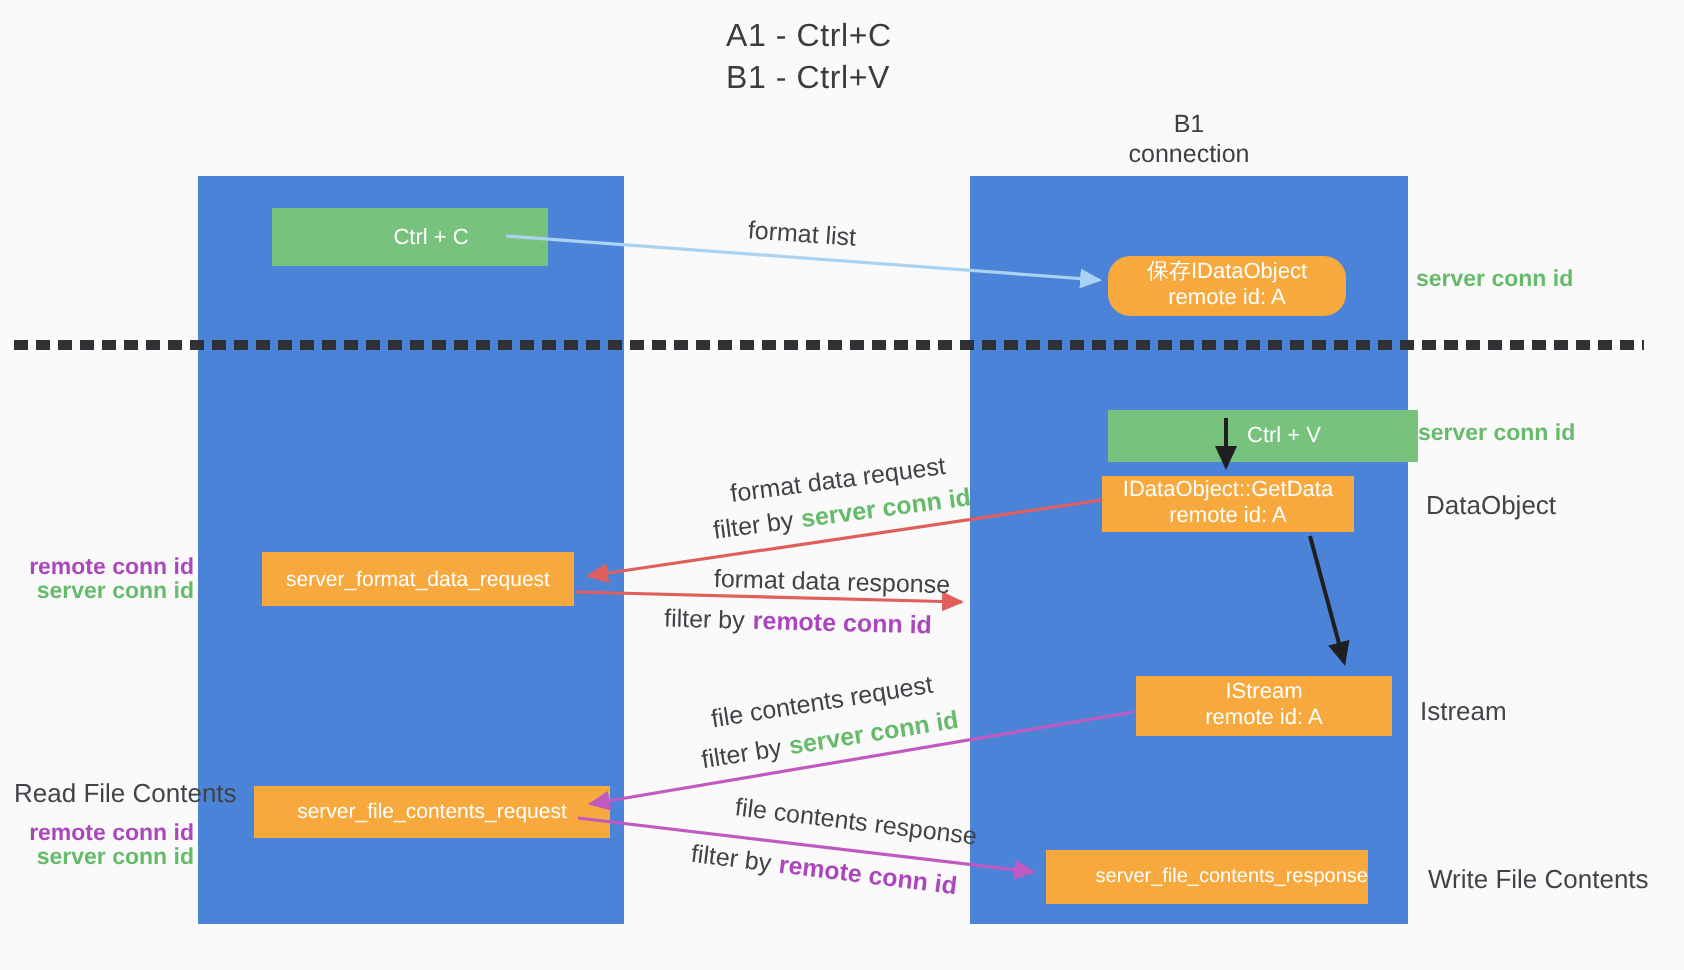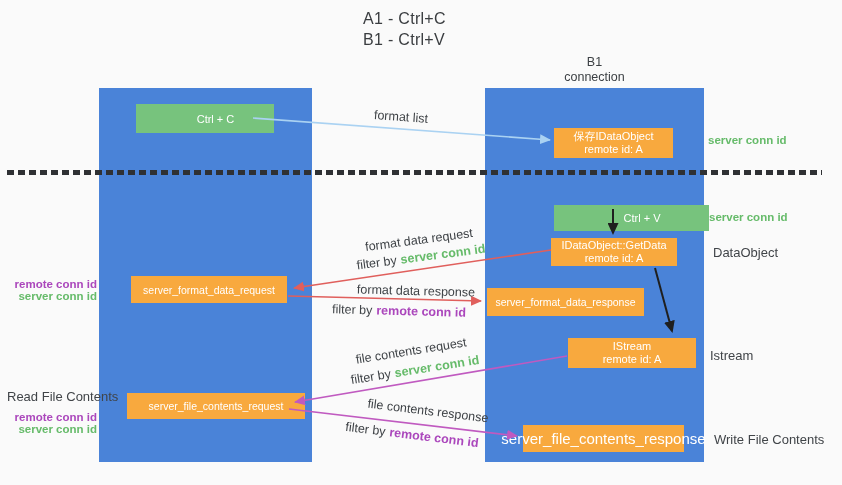--- a/index.html
+++ b/index.html
@@ -95,39 +95,36 @@
   <div class="abs node node-green node-1line" style="left:136px; top:104px; width:117px; height:29px;">
     <div>Ctrl + C</div>
   </div>
   <div class="abs node node-orange node-1line" style="left:131px; top:276px; width:156px; height:27px; font-size:10.5px;">
     <div>server_format_data_request</div>
   </div>
   <div class="abs node node-orange node-1line" style="left:127px; top:393px; width:178px; height:26px; font-size:10.5px;">
     <div>server_file_contents_request</div>
   </div>
 
-  <div class="abs node node-orange node-2line" style="left:554px; top:128px; width:119px; height:30px;">
+  <div class="abs node node-orange node-2line" style="left:554px; top:128px; width:119px; height:30px;border-radius:11px;">
     <div>保存IDataObject</div>
     <div>remote id: A</div>
   </div>
   <div class="abs node node-green node-1line" style="left:554px; top:181px; width:134px; height:26px;margin-top:24px;">
     <div>Ctrl + V</div>
   </div>
   <div class="abs node node-orange node-2line" style="left:551px; top:238px; width:126px; height:28px;">
     <div>IDataObject::GetData</div>
     <div>remote id: A</div>
   </div>
-  <div class="abs node node-orange node-1line" style="left:487px; top:288px; width:157px; height:28px; font-size:10.5px;">
-    <div>server_format_data_response</div>
-  </div>
   <div class="abs node node-orange node-2line" style="left:568px; top:338px; width:128px; height:30px;">
     <div>IStream</div>
     <div>remote id: A</div>
   </div>
-  <div class="abs node node-orange node-1line" style="left:523px; top:425px; width:161px; height:27px; font-size:15px;">
+  <div class="abs node node-orange node-1line" style="left:523px; top:425px; width:161px; height:27px; font-size:10px;align-items:flex-end;">
     <div>server_file_contents_response</div>
   </div>
 
   <div class="abs separator"></div>
 
   <svg class="abs arrows" width="842" height="485" viewBox="0 0 842 485">
     <defs>
       <marker id="mh-lightblue" markerUnits="userSpaceOnUse" markerWidth="12" markerHeight="10" refX="10" refY="5" orient="auto">
         <path d="M0,0 L11,5 L0,10 z" style="fill: var(--arrow-lightblue, #aad2f2);"></path>
       </marker>

